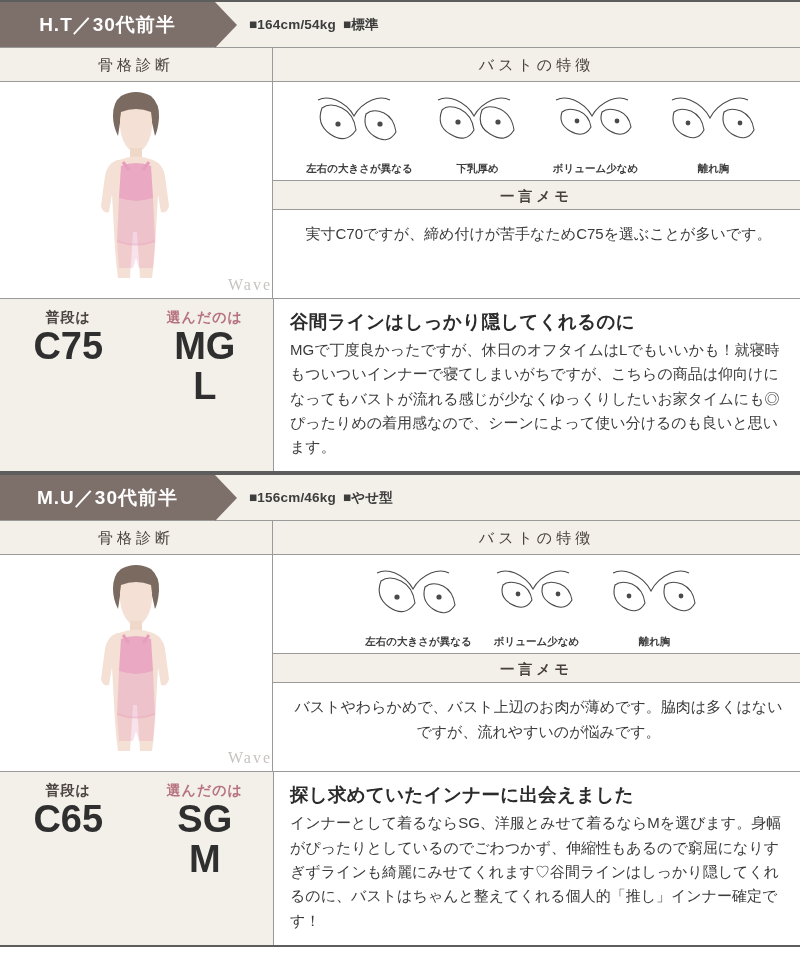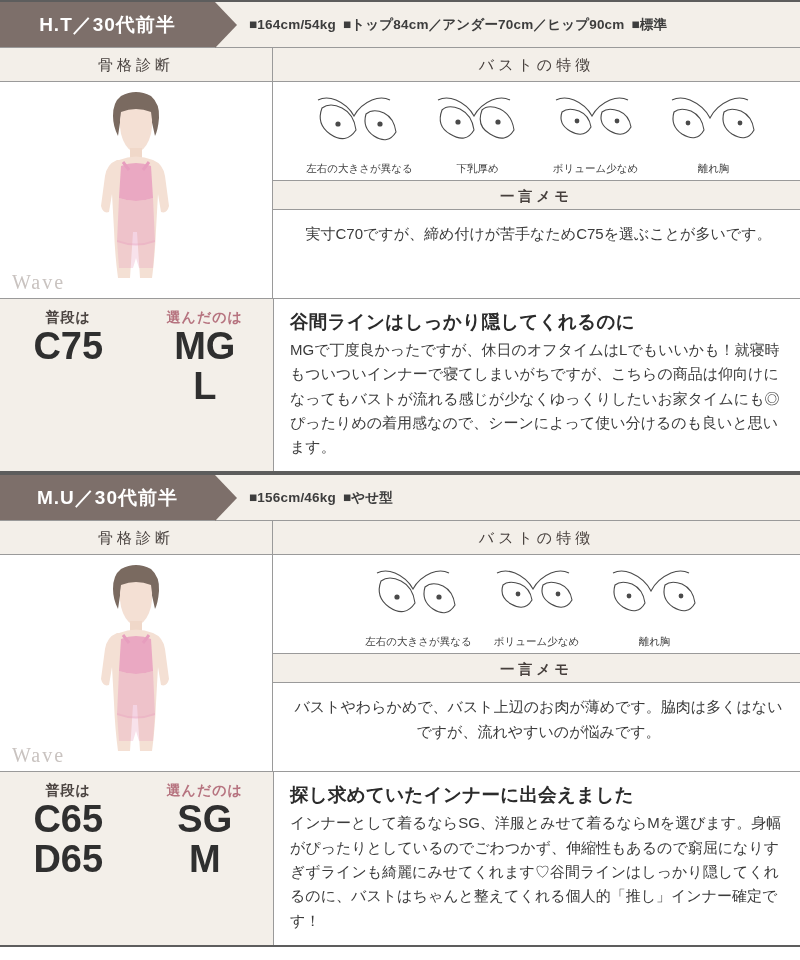--- a/index.html
+++ b/index.html
@@ -69,29 +69,29 @@
   
   .figure-area {
     position: relative;
     flex: 1;
     display: flex; align-items: center; justify-content: center;
     background: #fff;
     padding-top: 6px;
   }
   .figure-caption {
     position: absolute; bottom: 4px; left: 0; right: 0;
-    text-align: left; font-size: 20px; color: #c9c3c0;
+    text-align: right; font-size: 16px; color: #c9c3c0;
     font-family: "Liberation Serif", serif; letter-spacing: 2px; padding-left: 12px;
   }
 
   
   .bust-area { padding: 10px 0 4px 0; background: #fff; }
   .bust-row { display: flex; justify-content: center; align-items: flex-end; gap: 10px; }
   .bust-item { width: 108px; text-align: center; }
-  .bust-label { font-size: 10.5px; font-weight: normal; color: #3d3d3d; margin-top: 2px; text-align: center; }
+  .bust-label { font-size: 10.5px; font-weight: bold; color: #3d3d3d; margin-top: 2px; text-align: center; }
 
   .memo-head {
     height: 30px; line-height: 30px; text-align: center;
     background: #f3efe9;
     border-top: 1px solid #9a9a9a; border-bottom: 1px solid #9a9a9a;
     font-size: 14px; font-weight: bold; letter-spacing: 4px; color: #463f3c;
   }
   .memo-body {
     padding: 12px 16px 10px 20px;
     font-size: 15px; line-height: 1.65; color: #3b3b3b; text-align: center;
@@ -131,21 +131,20 @@
 <div class="page">
 
   <div class="review">
 
     <div class="rev-header">
       <div class="rev-name-wrap">
         <div class="rev-name">H.T／30代前半</div>
       </div>
       <div class="rev-specs">
         <span>■164cm/54kg</span>
-        <span>■トップ84cm／アンダー70cm／ヒップ90cm</span>
         <span>■標準</span>
       </div>
     </div>
 
     <div class="rev-body">
       <div class="col-left">
         <div class="subhead">骨格診断</div>
         <div class="figure-area">
           <svg width="150" height="210" viewBox="0 0 150 210">
 
@@ -307,21 +306,20 @@
         <div class="memo-head">一言メモ</div>
         <div class="memo-body">バストやわらかめで、バスト上辺のお肉が薄めです。脇肉は多くはないですが、流れやすいのが悩みです。</div>
       </div>
     </div>
 
     <div class="rev-foot">
       <div class="size-box">
         <div class="size-cell">
           <div class="size-cap">普段は</div>
           <div class="size-val">C65</div>
-          <div class="size-val">D65</div>
         </div>
         <div class="size-cell">
           <div class="size-cap accent">選んだのは</div>
           <div class="size-val">SG</div>
           <div class="size-val">M</div>
         </div>
       </div>
       <div class="comment-box">
         <div class="comment-title">探し求めていたインナーに出会えました</div>
         <div class="comment-text">インナーとして着るならSG、洋服とみせて着るならMを選びます。身幅がぴったりとしているのでごわつかず、伸縮性もあるので窮屈になりすぎずラインも綺麗にみせてくれます♡谷間ラインはしっかり隠してくれるのに、バストはちゃんと整えてくれる個人的「推し」インナー確定です！</div>

